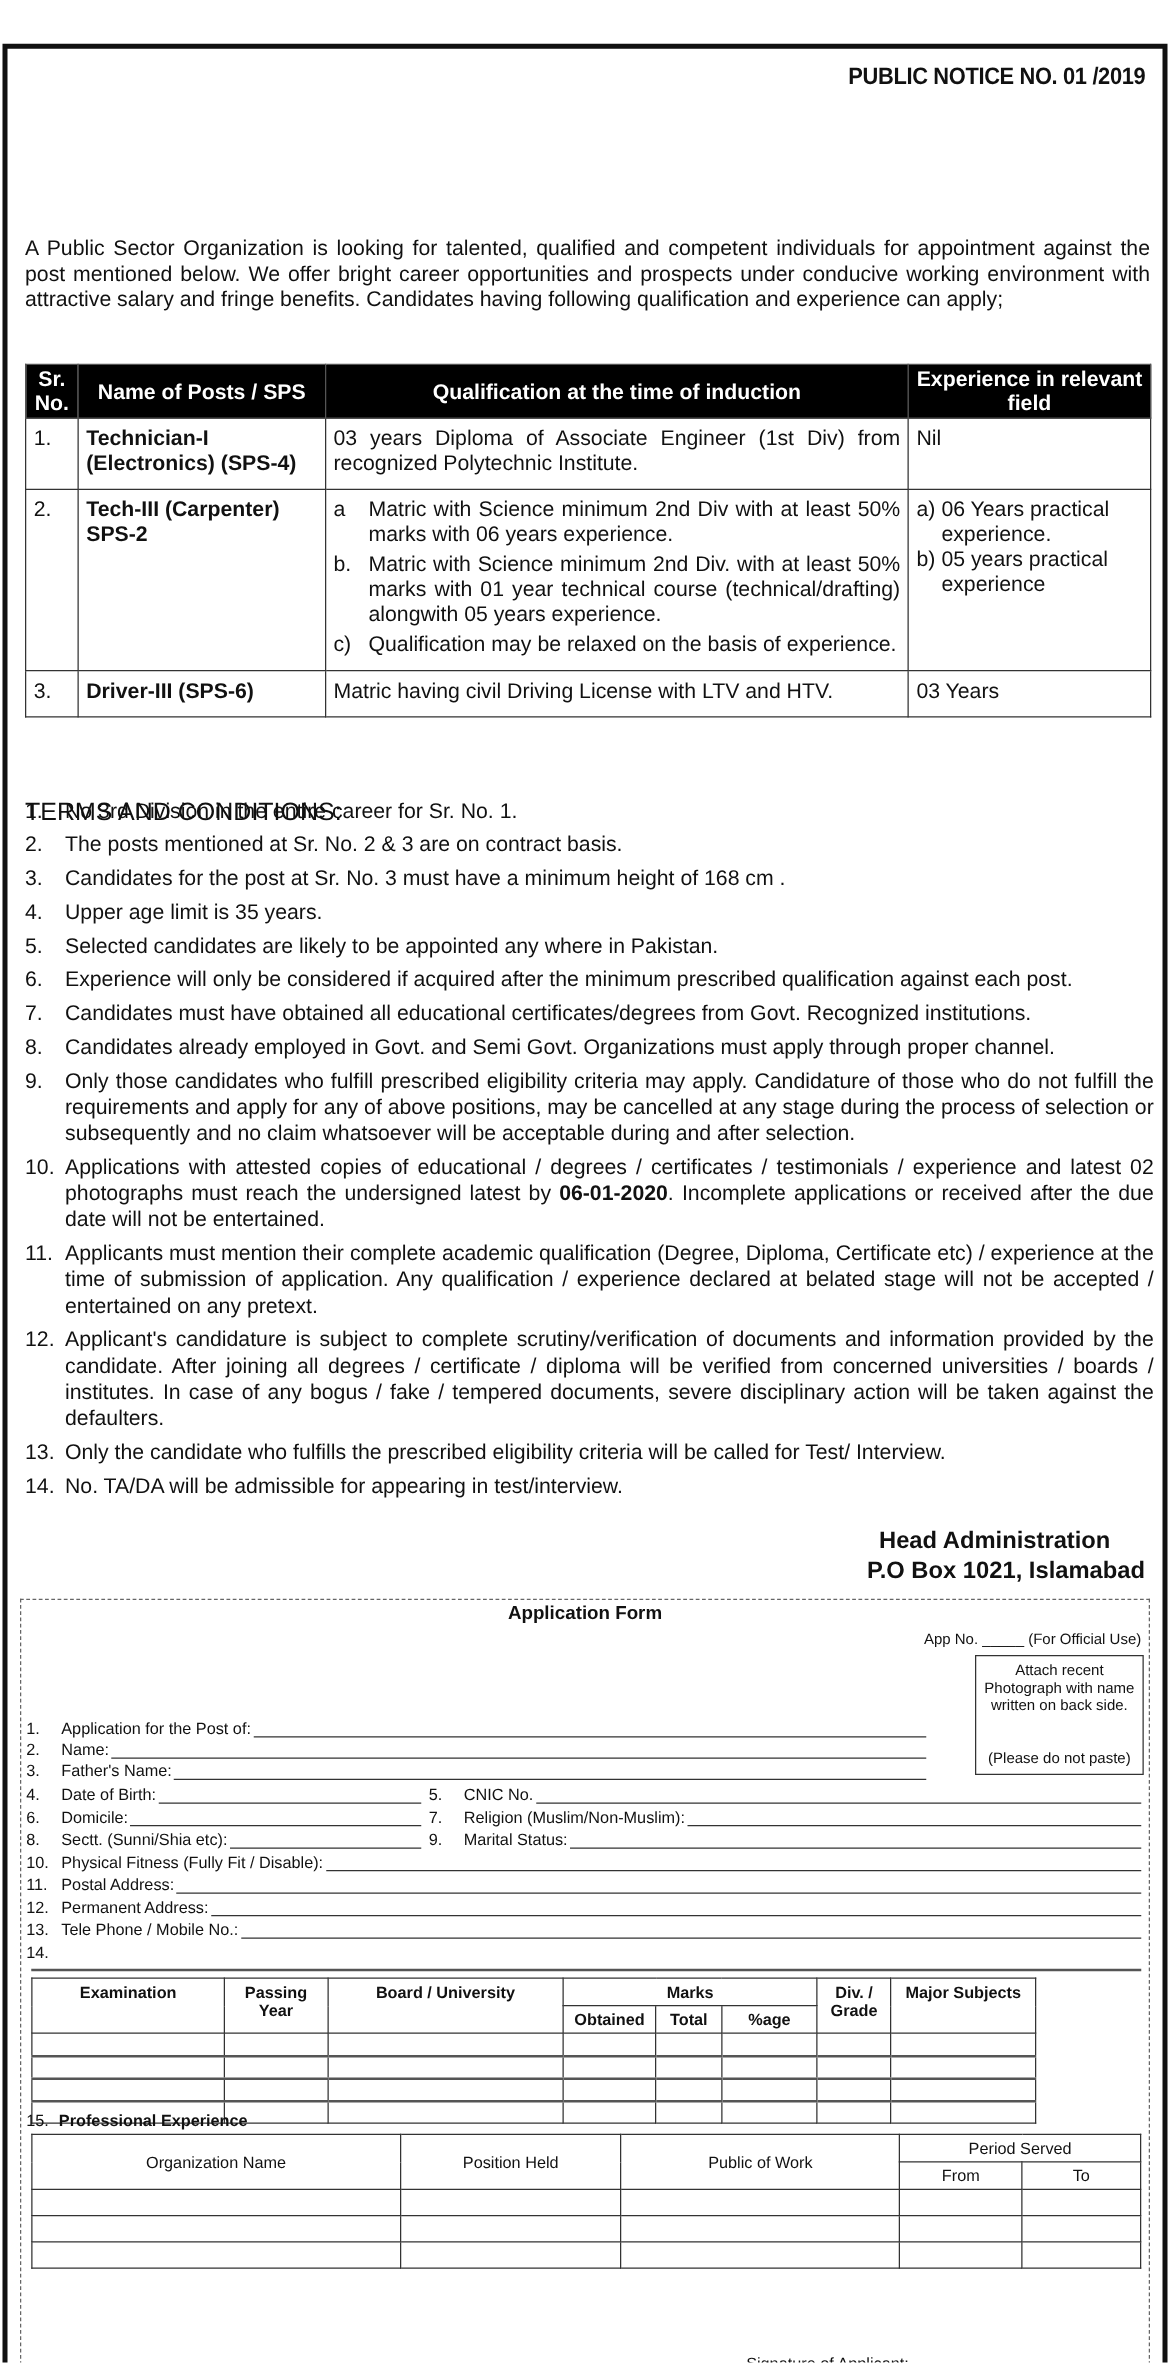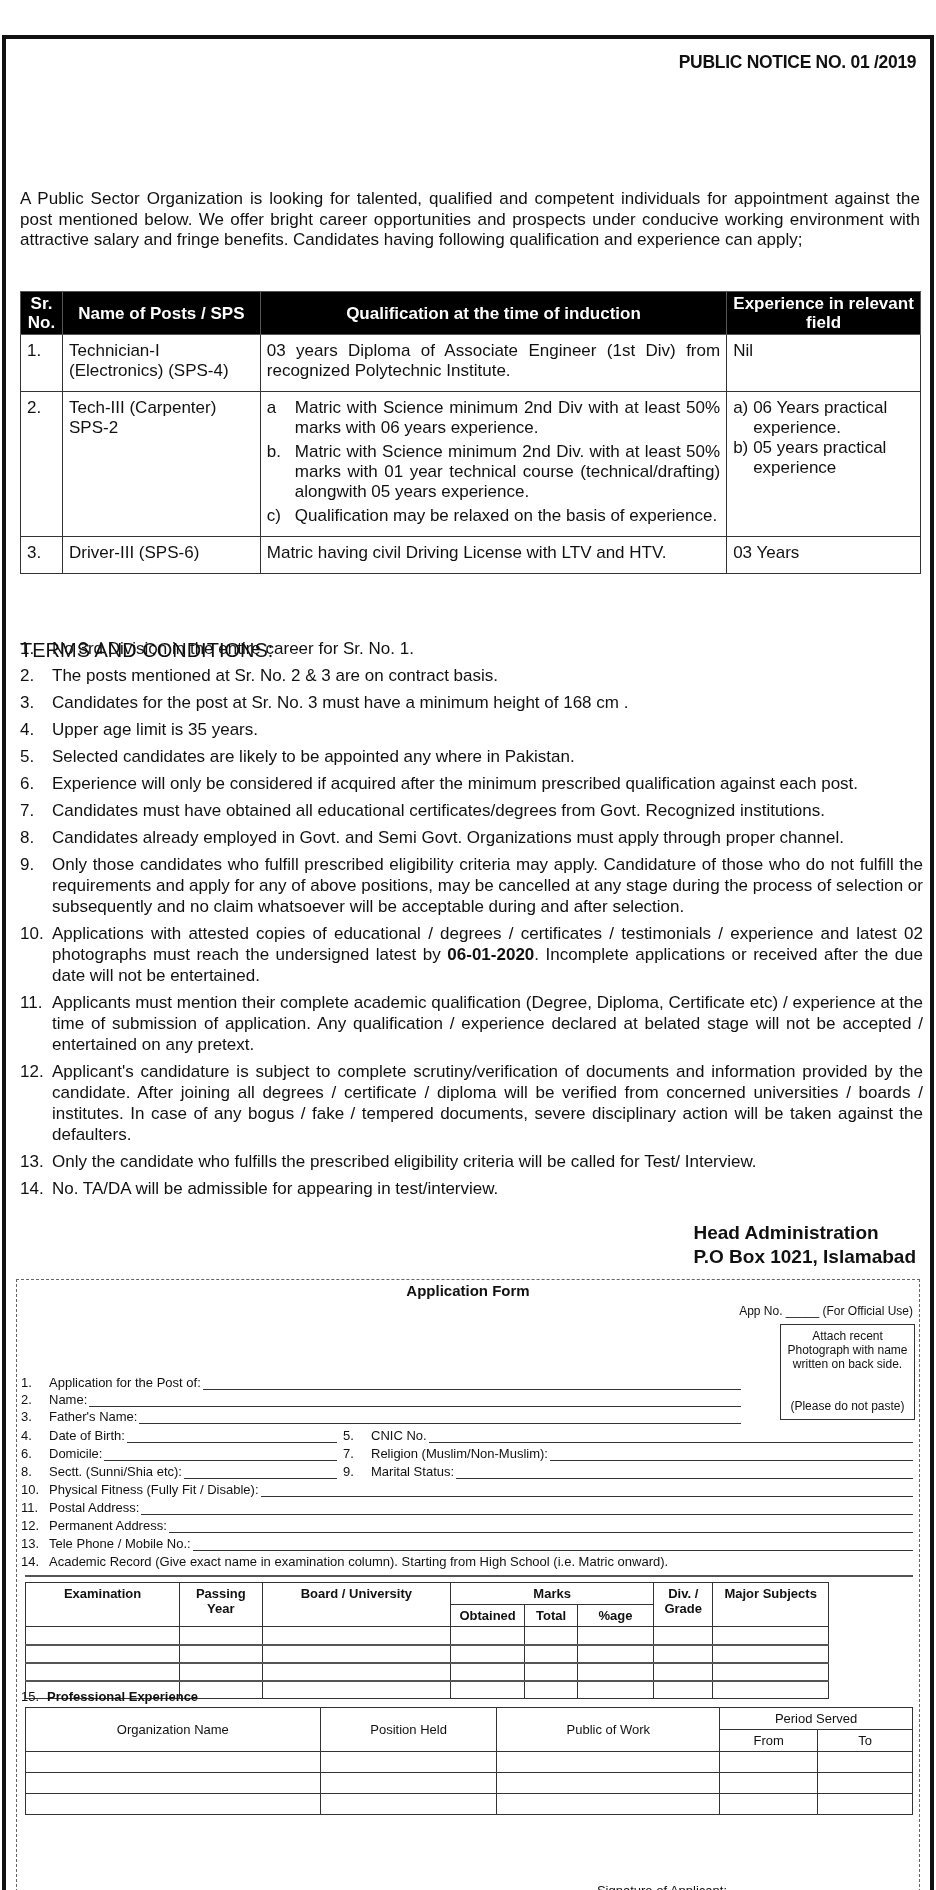--- a/index.html
+++ b/index.html
@@ -8,35 +8,35 @@
   .page { position: absolute; left: 2px; top: 2px; width: 932px; height: 1886px; border: 4px solid #111; background: #fff; margin-top: 33px; }
   .notice-no { position: absolute; right: 14px; top: 12px; font-size: 19px; font-weight: bold; letter-spacing: -0.3px; transform: scaleX(0.92); transform-origin: right; }
   .banner { position: absolute; left: 0; top: 45px; width: 924px; height: 100px; background: #000; color: #fff; text-align: center; }
   .banner-title { display: inline-block; font-size: 74px; font-weight: bold; line-height: 100px; letter-spacing: 3px; transform: scaleX(0.86); transform-origin: center; white-space: nowrap; }
   .intro { position: absolute; left: 14px; top: 150px; width: 900px; font-size: 17px; line-height: 20.5px; text-align: justify; }
 
   table.posts { position: absolute; left: 14px; top: 252px; width: 901px; border-collapse: collapse; font-size: 17px; }
   table.posts th { background: #000; color: #fff; font-weight: bold; text-align: center; padding: 2px 6px; line-height: 19px; border: 1px solid #555; font-size: 17px; }
   table.posts th.c { text-align: center; }
   table.posts td { border: 1px solid #333; vertical-align: top; padding: 6px 6px; line-height: 20px; }
-  table.posts td.post { font-weight: normal; }
+  table.posts td.post { font-weight: bold; }
   .qual-item { display: flex; text-align: justify; margin-bottom: 4px; }
   .qual-item .ql { width: 28px; flex: none; }
   .qual-item .qt { flex: 1; }
   .exp-item { display: flex; }
   .exp-item .el { width: 20px; flex: none; }
 
   .terms-head { position: absolute; left: 14px; top: 600px; font-size: 20px; font-weight: normal; }
   .terms { position: absolute; left: 14px; top: 599px; width: 903px; font-size: 17px; line-height: 21px; }
   .term { display: flex; margin-bottom: 6px; text-align: justify; }
   .term .tn { width: 32px; flex: none; }
   .term .tt { flex: 1; }
   .term b { font-weight: bold; }
 
-  .sign { position: absolute; right: 14px; top: 1182px; text-align: left; font-size: 19px; font-weight: bold; line-height: 24px; }
+  .sign { position: absolute; right: 14px; top: 1182px; text-align: center; font-size: 19px; font-weight: bold; line-height: 24px; }
   .sign div { padding-right: 0; }
   .sign .l1 { padding-right: 18px; }
 
   .form { position: absolute; left: 10px; top: 1240px; width: 904px; height: 638px; border: 1.5px dashed #666; font-size: 13px; }
   .form-title { position: absolute; left: 0; width: 100%; top: 2px; text-align: center; font-weight: bold; font-size: 15px; }
   .app-no { position: absolute; right: 6px; top: 24px; font-size: 12px; }
   .photo-box { position: absolute; right: 4px; top: 44px; width: 135px; height: 96px; border: 1px solid #333; text-align: center; font-size: 12px; line-height: 14px; padding-top: 4px; }
   .photo-box .pb2 { position: absolute; bottom: 6px; left: 0; width: 100%; }
   .field { position: absolute; display: flex; align-items: flex-end; font-size: 13px; height: 16px; }
   .field .fn { width: 28px; flex: none; }
@@ -274,21 +274,20 @@
           <span class="fl">Permanent Address:</span>
           <span class="line"></span>
         </div>
         <div class="field" style="left: 4px; top: 255px; width: 892px;">
           <span class="fn">13.</span>
           <span class="fl">Tele Phone / Mobile No.:</span>
           <span class="line"></span>
         </div>
         <div class="field" style="left: 4px; top: 273px; width: 892px;">
           <span class="fn">14.</span>
-          <span class="fl">Academic Record (Give exact name in examination column). Starting from High School (i.e. Matric onward).</span>
         </div>
         <div style="position: absolute; left: 8px; top: 295px; width: 888px; border-bottom: 2px solid rgb(85, 85, 85);"></div>
       </div>
 
     <table class="acad">
       <colgroup>
         <col style="width:171px">
           <col style="width:89px">
           <col style="width:217px">
           <col style="width:77px">

